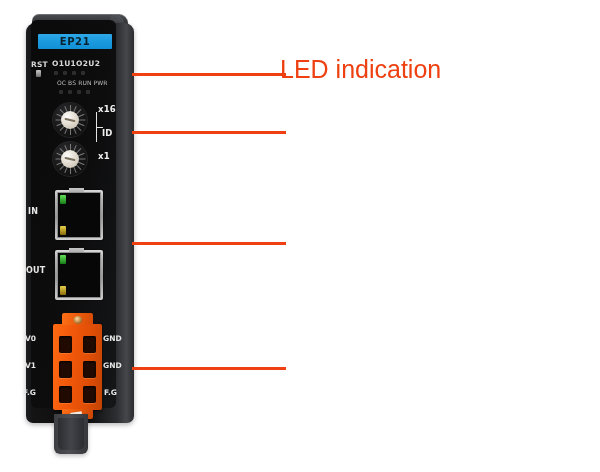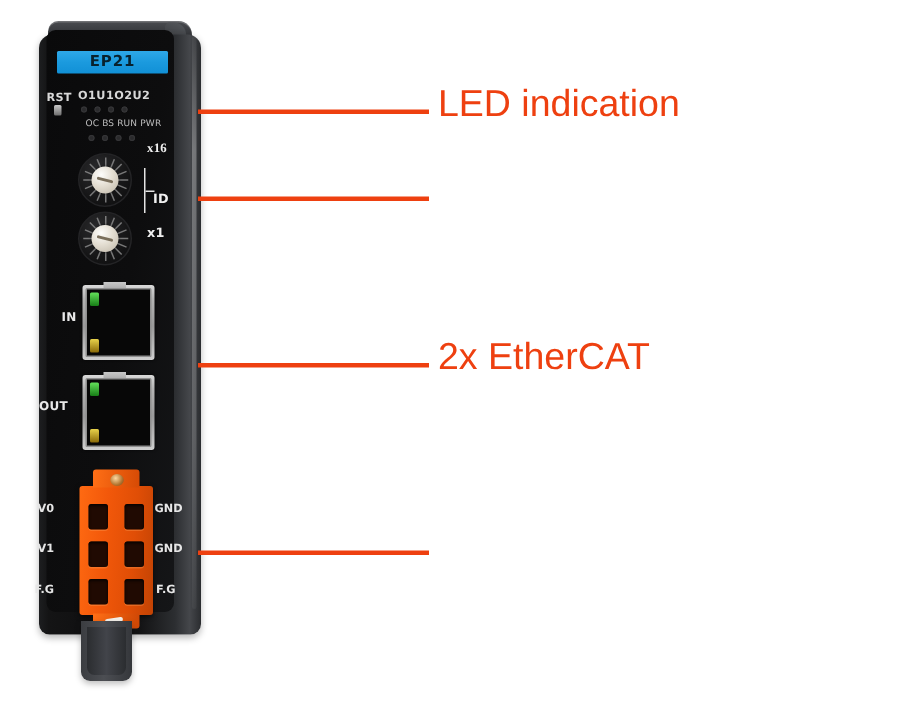--- a/index.html
+++ b/index.html
@@ -18,20 +18,21 @@
     overflow: hidden;
   }
 
   
   .device {
     position: absolute;
     left: 26px;
     top: 14px;
     width: 108px;
     height: 410px;
+    padding-left: 40px;
   }
   
   .dev-top-cap {
     position: absolute;
     left: 6px;
     top: 0;
     width: 96px;
     height: 16px;
     background: linear-gradient(180deg,#4a4c50 0%, #3a3c40 40%, #2c2e31 100%);
     border-radius: 7px 9px 3px 3px;
@@ -110,24 +111,24 @@
     position: absolute;
     color: #d8d8d8;
     font-size: 7px;
     font-family: "DejaVu Sans", sans-serif;
     white-space: nowrap;
     letter-spacing: 0.2px;
   }
   .silk-rst { left: 5px; top: 46px; font-weight: bold; font-size: 7.5px; }
   .silk-leds { left: 26px; top: 45px; font-weight: bold; font-size: 7.5px; letter-spacing: 0.3px;}
   .silk-leds2 { left: 31px; top: 65px; font-size: 6px; letter-spacing: 0.1px; color:#bdbdbd;}
-  .silk-x16 { left: 72px; top: 79px; font-weight: bold; font-size: 8.5px; color:#f0f0f0;font-family:Liberation Serif, serif;}
+  .silk-x16 { left: 72px; top: 90px; font-weight: bold; font-size: 8.5px; color:#f0f0f0;}
   .silk-id  { left: 76px; top: 114px; font-weight: bold; font-size: 8.5px; color:#f0f0f0;}
   .silk-x1  { left: 72px; top: 137px; font-weight: bold; font-size: 8.5px; color:#f0f0f0;}
-  .silk-in  { left: 15px; top: 193px; font-weight: bold; font-size: 8px; color:#e8e8e8;}
+  .silk-in  { left: 2px; top: 193px; font-weight: bold; font-size: 8px; color:#e8e8e8;}
   .silk-out { left: 0px; top: 252px; font-weight: bold; font-size: 8px; color:#e8e8e8;}
 
   .term-lbl {
     position: absolute;
     color: #e6e6e6;
     font-size: 7.5px;
     font-weight: bold;
     font-family: "DejaVu Sans", sans-serif;
     white-space: nowrap;
   }
@@ -469,22 +470,21 @@
       <div class="hole" style="left:30px; top:37px;"></div>
       <div class="hole" style="left:6px;  top:62px;"></div>
       <div class="hole" style="left:30px; top:62px;"></div>
       <div class="tab-bot"></div>
     </div>
   </div>
 
   <div class="din-clip"></div>
 
   <div class="ann-line" style="left:132px; top:73px;  width:154px;"></div>
-  <div class="ann-text" style="left:292px; top:57px;">LED indication</div>
+  <div class="ann-text" style="left:280px; top:57px;">LED indication</div>
 
   <div class="ann-line" style="left:132px; top:131px; width:154px;"></div>
 
   <div class="ann-line" style="left:132px; top:242px; width:154px;"></div>
-  <div class="ann-text" style="left:292px; top:226px;">2x EtherCAT</div>
 
   <div class="ann-line" style="left:132px; top:367px; width:154px;"></div>
 
 </div>
 
 </body></html>

